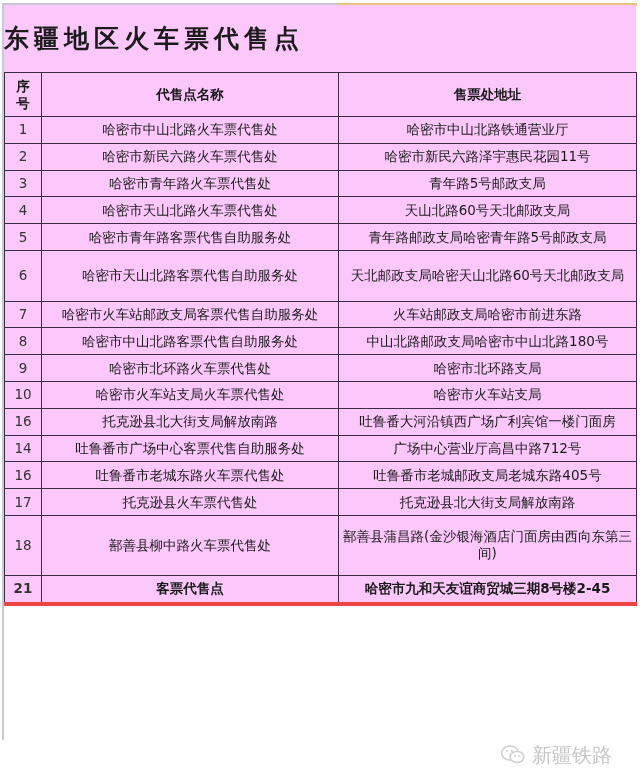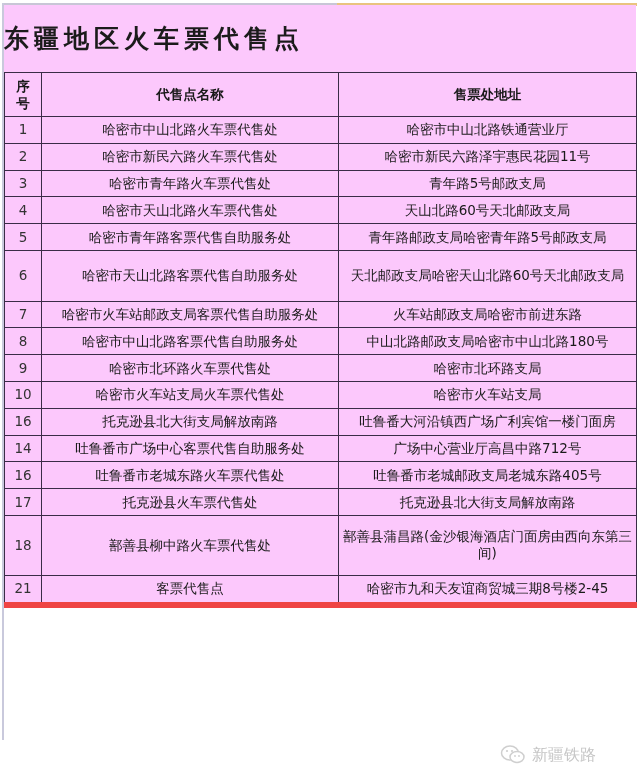--- a/index.html
+++ b/index.html
@@ -16,23 +16,23 @@
                table-layout: fixed; background: #fcc8fc; }
   table.grid td, table.grid th { border: 1px solid #3a2c47; padding: 0; font-size: 13.5px; line-height: 17px; }
   table.grid th { font-weight: bold; height: 43px; font-size: 13.5px; }
   th.col-no { width: 36px; line-height: 18px; }
   th.col-name { width: 296px; }
   td.no { text-align: center; color: #333; }
   td.name, td.addr { text-align: center; padding-left: 3px; padding-right: 3px; }
   tr.r1 td { height: 25.8px; }
   tr.r2 td { height: 49.6px; }
   tr.r3 td { height: 59px; }
-  table.grid tr:last-child td { border-bottom: 6px solid #ef4444; }
+  table.grid tr:last-child td { border-bottom: 4px solid #ef4444; font-weight: bold; }
   .watermark { position: absolute; left: 500px; top: 740px; height: 30px; display: flex; align-items: center;
-               color: #c6c6c6; font-size: 16px; }
+               color: #c6c6c6; font-size: 20px; }
   .wm-icon { width: 26px; height: 22px; margin-right: 6px; position: relative; }
   .wm-icon svg { display: block; }
 </style>
 </head>
 <body>
 
 <div class="topline-left"></div>
 <div class="topline-right"></div>
 <div class="leftline"></div>
 

